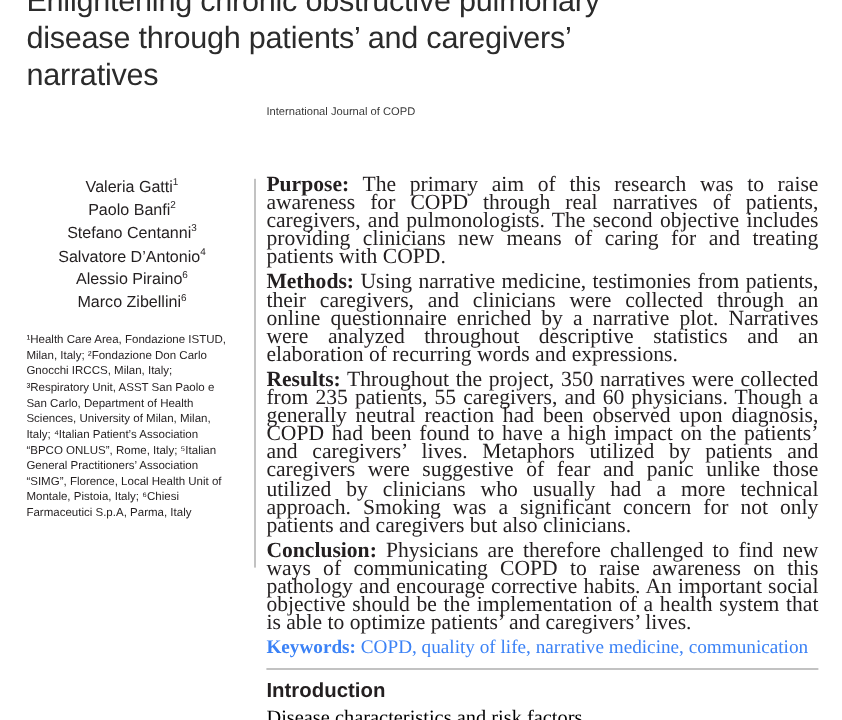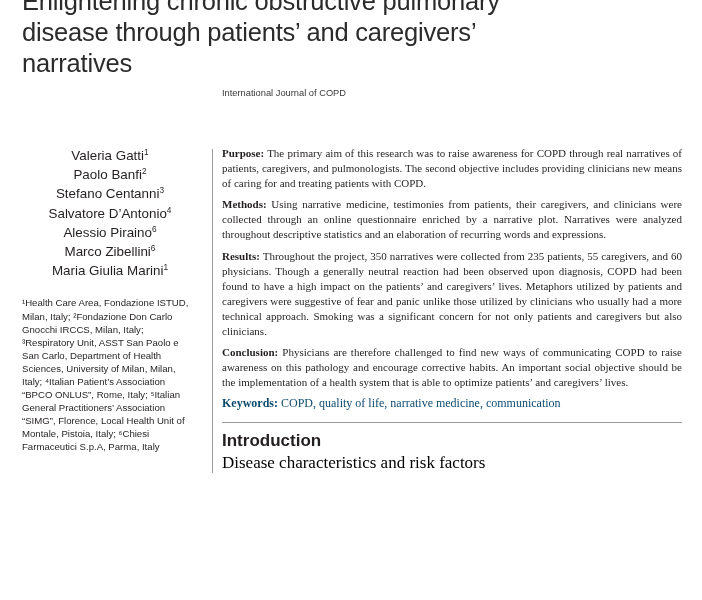--- a/index.html
+++ b/index.html
@@ -92,34 +92,34 @@
     margin-top: 16px;
     font-family: "Liberation Sans", sans-serif;
     font-size: 9.6px;
     line-height: 13.1px;
     color: #231f20;
     width: 172px;
     text-align: left;
   }
   
   .abs-p {
-    font-size: 11px;
+    font-size: 18px;
     line-height: 15.1px;
     text-align: justify;
     margin: 0 0 6px 0;
     color: #231f20;
   }
   .abs-p b {
     font-weight: bold;
   }
   .kw {
-    font-size: 12px;
+    font-size: 16px;
     line-height: 15.1px;
     margin: 4px 0 0 0;
-    color: #0c4a6e;
+    color: #3b82f6;
   }
   .hr {
     border: none;
     border-top: 1px solid #9a9a9a;
     margin: 10px 0 8px 0;
     width: 100%;
   }
   .h-intro {
     font-family: "Liberation Sans", sans-serif;
     font-size: 17px;
@@ -163,21 +163,20 @@
     <div class="vrule"></div>
 
     <div class="left-col">
       <div class="authors">
         <div><span>Valeria Gatti</span><sup>1</sup></div>
         <div><span>Paolo Banfi</span><sup>2</sup></div>
         <div><span>Stefano Centanni</span><sup>3</sup></div>
         <div><span>Salvatore D’Antonio</span><sup>4</sup></div>
         <div><span>Alessio Piraino</span><sup>6</sup></div>
         <div><span>Marco Zibellini</span><sup>6</sup></div>
-        <div><span>Maria Giulia Marini</span><sup>1</sup></div>
       </div>
       <div class="affils">¹Health Care Area, Fondazione ISTUD, Milan, Italy; ²Fondazione Don Carlo Gnocchi IRCCS, Milan, Italy; ³Respiratory Unit, ASST San Paolo e San Carlo, Department of Health Sciences, University of Milan, Milan, Italy; ⁴Italian Patient’s Association “BPCO ONLUS”, Rome, Italy; ⁵Italian General Practitioners’ Association “SIMG”, Florence, Local Health Unit of Montale, Pistoia, Italy; ⁶Chiesi Farmaceutici S.p.A, Parma, Italy</div>
     </div>
 
     <div class="right-col">
 
       <p class="abs-p"><b>Purpose:</b><span> The primary aim of this research was to raise awareness for COPD through real narratives of patients, caregivers, and pulmonologists. The second objective includes providing clinicians new means of caring for and treating patients with COPD.</span></p>
 
       <p class="abs-p"><b>Methods:</b><span> Using narrative medicine, testimonies from patients, their caregivers, and clinicians were collected through an online questionnaire enriched by a narrative plot. Narratives were analyzed throughout descriptive statistics and an elaboration of recurring words and expressions.</span></p>
 

